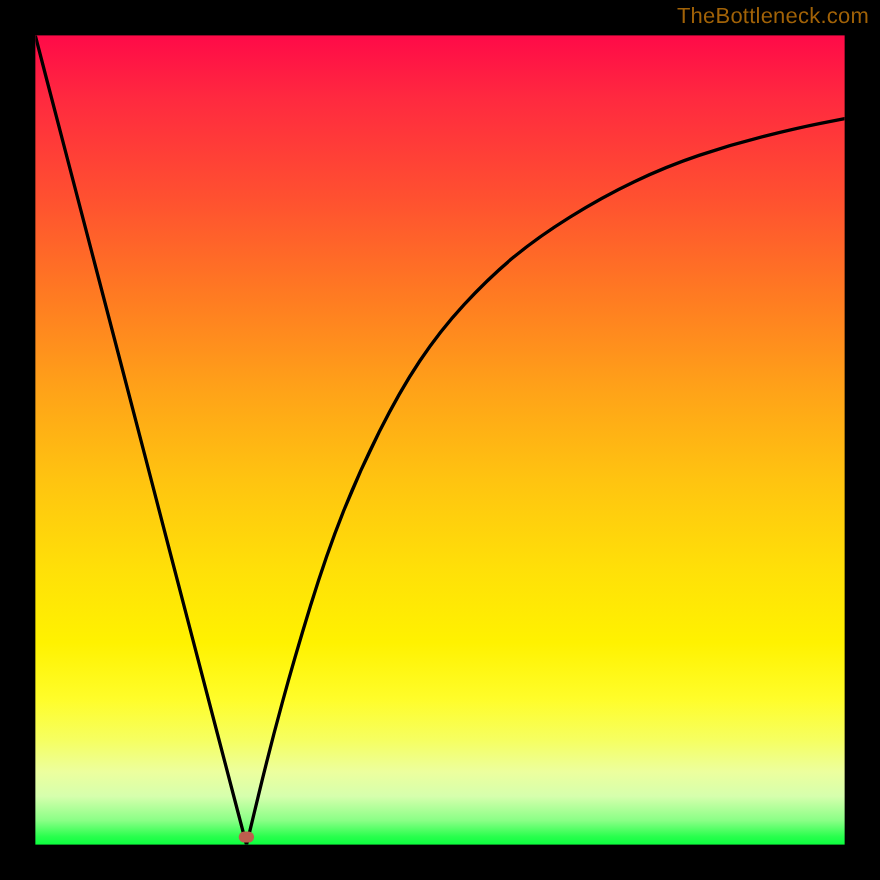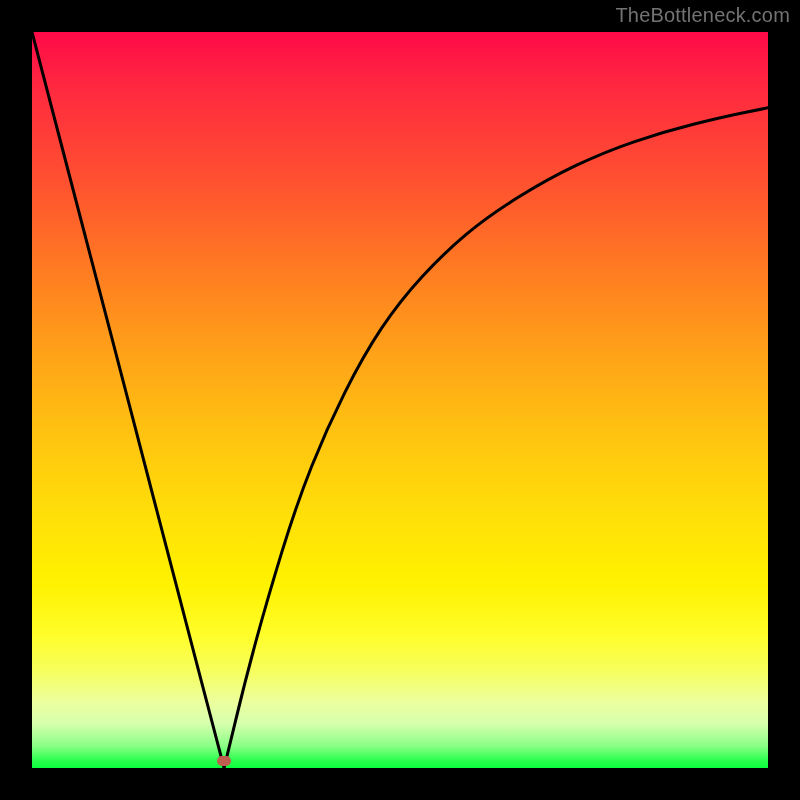--- a/index.html
+++ b/index.html
@@ -57,21 +57,21 @@
     position: absolute;
     width: 14px;
     height: 10px;
     border-radius: 5px;
     transform: translate(-50%, -50%);
   }
   .watermark {
     position: absolute;
     top: 4px;
     right: 10px;
-    color: #737373;
+    color: #a16207;
     font-size: 20px;
     font-weight: 500;
     letter-spacing: 0.2px;
     user-select: none;
     margin-left: 16px;
   }
 </style>
 </head>
 <body>
 

